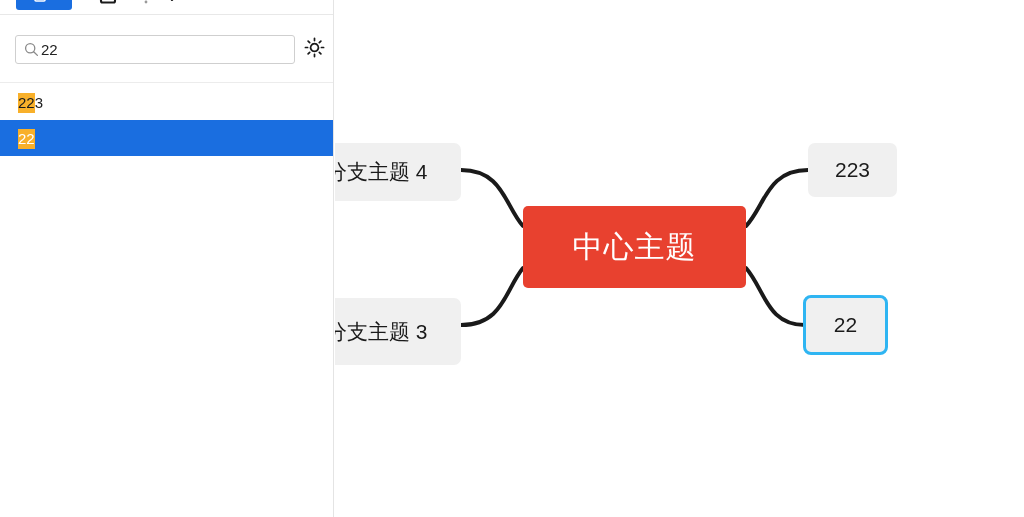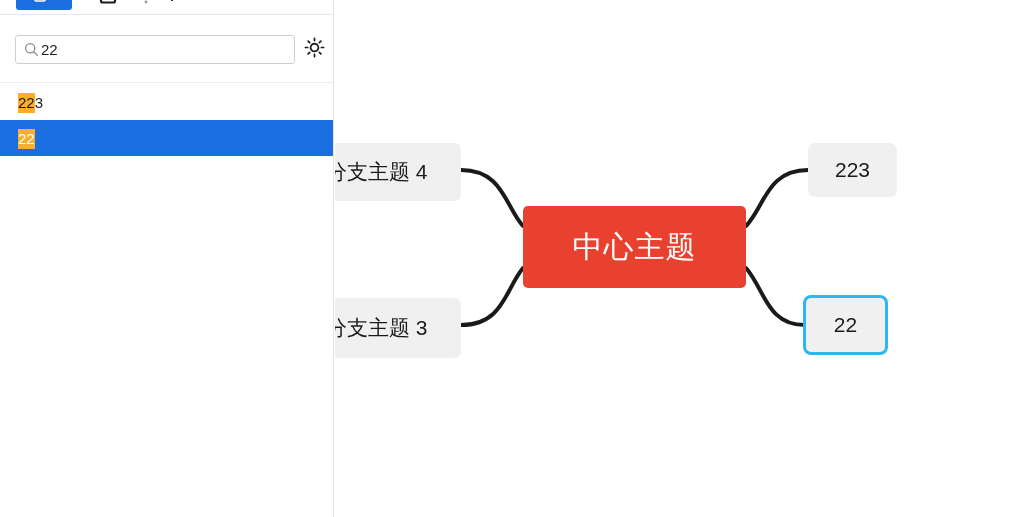--- a/index.html
+++ b/index.html
@@ -224,21 +224,21 @@
 
       <path d="M 411 226 C 430 206 432 170 473 170" fill="none" stroke="#1a1a1a" stroke-width="4" stroke-linecap="round"></path>
 
       <path d="M 411 268 C 430 290 432 325 470 325" fill="none" stroke="#1a1a1a" stroke-width="4" stroke-linecap="round"></path>
     </svg>
 
     <div class="node node-branch" style="left:-25px; top:143px; width:151px; height:58px; justify-content:flex-start;">
       <span>分支主题 4</span>
     </div>
 
-    <div class="node node-branch" style="left:-25px; top:298px; width:151px; height:60px; justify-content:flex-start;">
+    <div class="node node-branch" style="left:-25px; top:298px; width:151px; height:67px; justify-content:flex-start;">
       <span>分支主题 3</span>
     </div>
 
     <div class="node node-central" style="left:188px; top:206px; width:223px; height:82px;">
       <span>中心主题</span>
     </div>
 
     <div class="node node-leaf" style="left:473px; top:143px; width:89px; height:54px;">
       <span>223</span>
     </div>

